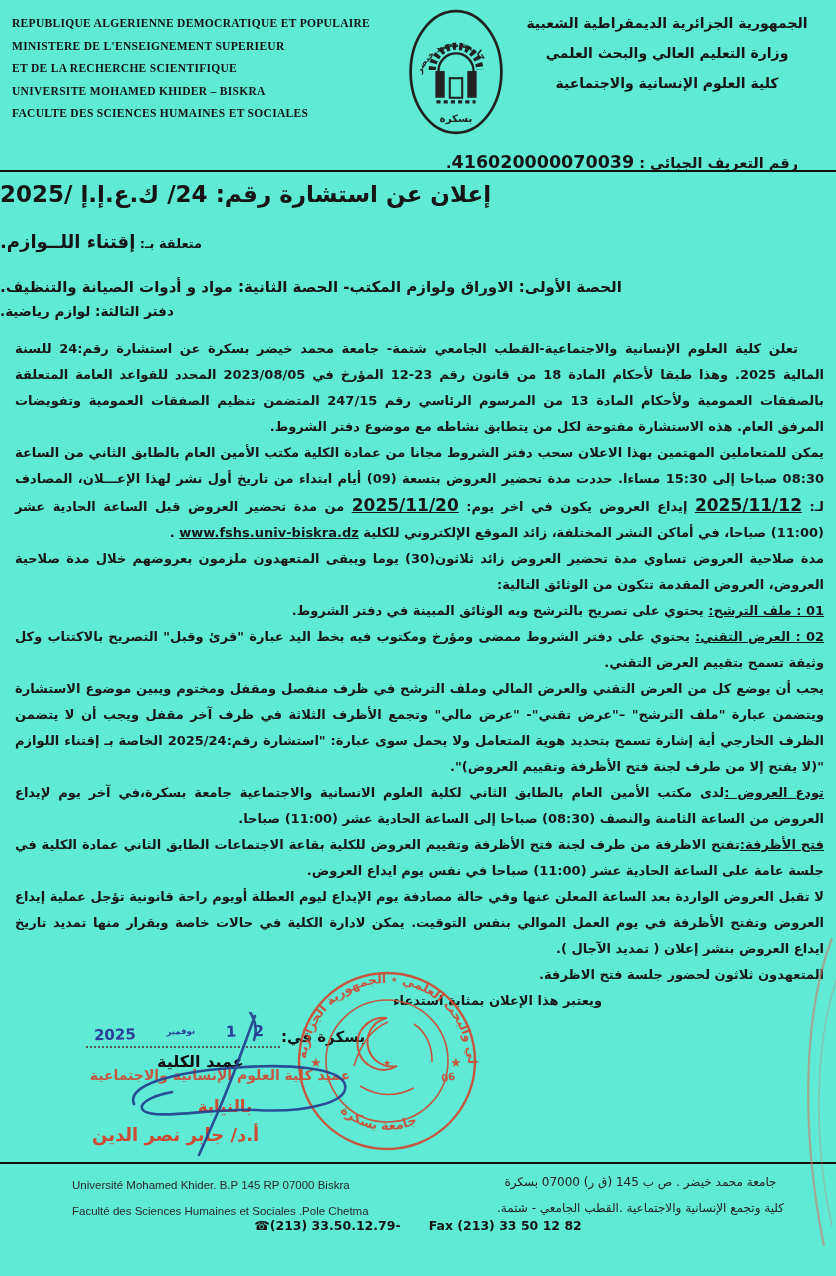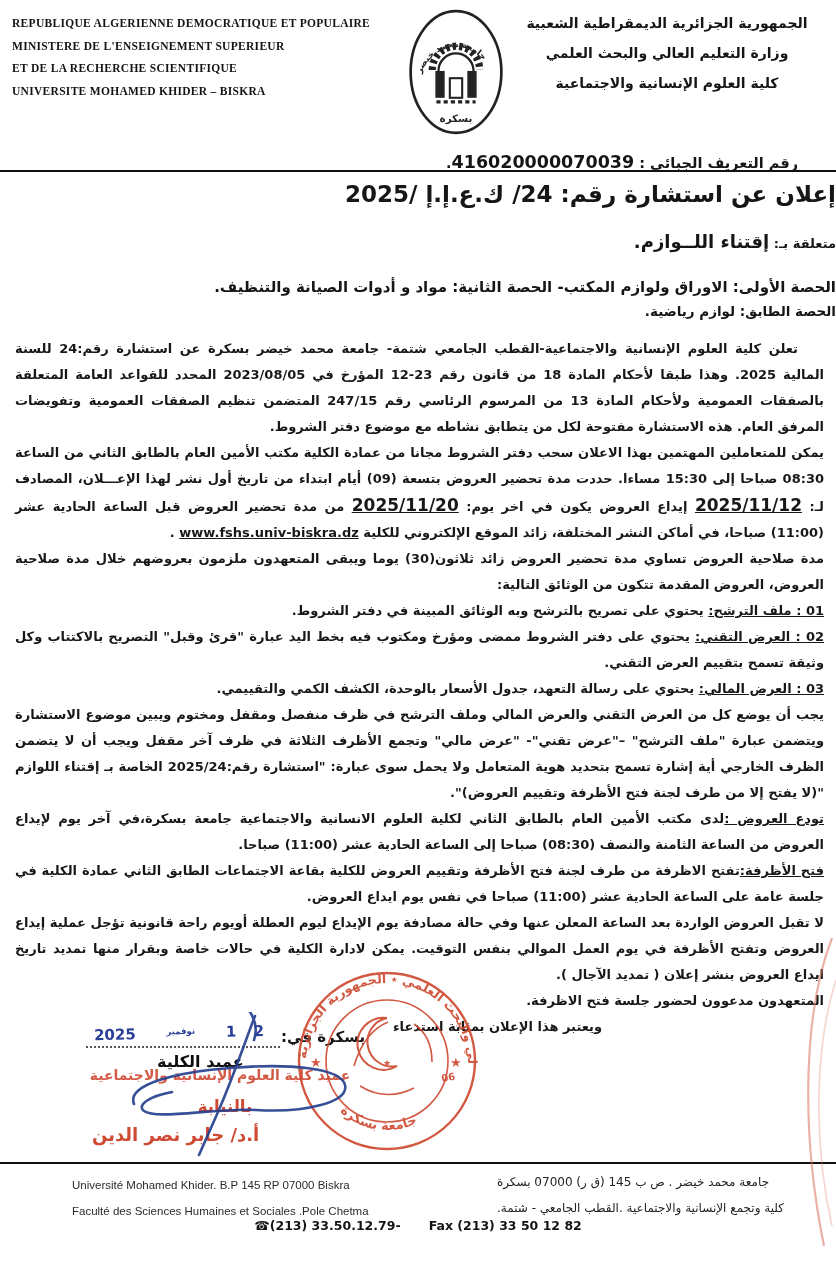--- a/index.html
+++ b/index.html
@@ -1,18 +1,18 @@
 <!DOCTYPE html>
 <html lang="ar"><head>
 <meta charset="utf-8">
 <style>
   html,body{margin:0;padding:0;background:#e8e8e8;}
   .page{
     position:relative; width:836px; height:1276px; margin:0 auto;
-    background:#ffffff; overflow:hidden; color:#161616;
+    background:#5eead4; overflow:hidden; color:#161616;
     font-family:"DejaVu Sans", sans-serif;
   }
   
   .fr-header{
     position:absolute; top:12px; left:12px; width:400px;
     font-family:"Liberation Serif", serif; font-weight:bold;
     font-size:11.5px; line-height:22.5px; letter-spacing:.3px; color:#141414;
   }
   .ar-header{
     position:absolute; top:8px; left:484px; width:366px; direction:rtl;
@@ -21,21 +21,21 @@
   .logo-box{position:absolute; top:6px; left:404px; width:104px; height:132px;}
   .tax-line{
     position:absolute; top:152px; right:38px; direction:rtl;
     font-weight:bold; font-size:14.5px;
   }
   .tax-line .tax-value{font-size:17.5px; letter-spacing:.5px;}
   .rule{position:absolute; left:0; right:0; border-top:2.5px solid #111; height:0;}
   .rule-top{top:170px;}
   .rule-bottom{top:1162px; border-top-width:2px;}
   
-  .center-abs{position:absolute; left:0; width:100%; text-align:right; direction:rtl; font-weight:bold;}
+  .center-abs{position:absolute; left:0; width:100%; text-align:left; direction:rtl; font-weight:bold;}
   .doc-title{top:181px; font-size:23px;}
   .doc-subject{top:231px; font-size:13px;}
   .doc-subject .subject-value{font-size:18px;}
   .lots-1{top:278px; font-size:15px;}
   .lots-2{top:303px; font-size:13.5px;}
   
   .body-flow{
     position:absolute; top:336px; left:15px; right:12px; direction:rtl;
     text-align:justify; font-size:13px; line-height:26px; font-weight:bold; color:#181818;
   }
@@ -61,36 +61,37 @@
   .red-l2{position:absolute; left:140px; top:1097px; width:170px; text-align:center; direction:rtl;
           color:#cf4a33; font-weight:bold; font-size:16.5px; letter-spacing:1px; z-index:3;}
   .red-l3{position:absolute; left:92px; top:1124px; width:270px; text-align:left; direction:rtl;
           color:#cf4a33; font-weight:bold; font-size:18px; z-index:3;}
   .sign-svg{position:absolute; left:98px; top:1012px; z-index:5;}
   .round-stamp{position:absolute; left:292px; top:966px; z-index:2; opacity:.92;}
   .edge-mark{position:absolute; right:0; top:938px; z-index:1;}
   
   .fr-footer{position:absolute; left:72px; top:1172px; font-family:"Liberation Sans", sans-serif;
              font-size:11.5px; line-height:26px; color:#2b2b2b;}
-  .ar-footer{position:absolute; right:52px; top:1169px; direction:rtl; text-align:left;
+  .ar-footer{position:absolute; right:52px; top:1169px; direction:rtl; text-align:center;
              font-size:12px; line-height:26px; color:#222;}
   .phone-line{position:absolute; left:0; width:100%; top:1218px; text-align:center;
               font-weight:bold; font-size:12.5px; color:#141414;}
   .phone-line .gap{display:inline-block; width:28px;}
 </style>
 </head>
 <body>
 
 <div class="page">
 
   <div class="fr-header">
     <div>REPUBLIQUE ALGERIENNE DEMOCRATIQUE ET POPULAIRE</div>
     <div>MINISTERE DE L'ENSEIGNEMENT SUPERIEUR</div>
     <div>ET DE LA RECHERCHE SCIENTIFIQUE</div>
     <div>UNIVERSITE MOHAMED KHIDER – BISKRA</div>
+    <div>FACULTE DES SCIENCES HUMAINES ET SOCIALES</div>
   </div>
 
   <div class="logo-box">
     <svg viewBox="0 0 100 128" width="104" height="132">
       <ellipse cx="50" cy="64" rx="44" ry="59" fill="none" stroke="#222" stroke-width="2.6"></ellipse>
       <path id="logoArcTop" d="M 13,74 A 39,50 0 0 1 87,74" fill="none"></path>
       <text font-size="8.5" font-weight="bold" fill="#222">
         <textPath href="#logoArcTop" startOffset="8%">جامعة محمد خيضر</textPath>
       </text>
       <path d="M 27,62 a 23,23 0 0 1 46,0" fill="none" stroke="#222" stroke-width="7" stroke-dasharray="3.5,3"></path>
@@ -115,34 +116,33 @@
   </div>
 
   <div class="rule rule-top"></div>
 
   <div class="center-abs doc-title">إعلان عن استشارة رقم: 24/ ك.ع.إ.إ /2025</div>
   <div class="center-abs doc-subject">
     <span>متعلقة بـ:</span>
     <span class="subject-value">إقتناء اللــوازم.</span>
   </div>
   <div class="center-abs lots-1">الحصة الأولى: الاوراق ولوازم المكتب- الحصة الثانية: مواد و أدوات الصيانة والتنظيف.</div>
-  <div class="center-abs lots-2">الحصة الطابق: لوازم رياضية.</div>
+  <div class="center-abs lots-2">دفتر الثالثة: لوازم رياضية.</div>
 
   <div class="body-flow">
     <p class="p-indent">تعلن كلية العلوم الإنسانية والاجتماعية-القطب الجامعي شتمة- جامعة محمد خيضر بسكرة عن استشارة رقم:24 للسنة المالية 2025. وهذا طبقا لأحكام المادة 18 من قانون رقم 23-12 المؤرخ في 2023/08/05 المحدد للقواعد العامة المتعلقة بالصفقات العمومية ولأحكام المادة 13 من المرسوم الرئاسي رقم 247/15 المتضمن تنظيم الصفقات العمومية وتفويضات المرفق العام. هذه الاستشارة مفتوحة لكل من يتطابق نشاطه مع موضوع دفتر الشروط.</p>
     <p><span>يمكن للمتعاملين المهتمين بهذا الاعلان سحب دفتر الشروط مجانا من عمادة الكلية مكتب الأمين العام بالطابق الثاني من الساعة 08:30 صباحا إلى 15:30 مساءا. حددت مدة تحضير العروض بتسعة (09) أيام ابتداء من تاريخ أول نشر لهذا الإعـــلان، المصادف لـ: </span><span class="date-big" dir="ltr">2025/11/12</span><span> إيداع العروض يكون في اخر يوم: </span><span class="date-big" dir="ltr">2025/11/20</span><span> من مدة تحضير العروض قبل الساعة الحادية عشر (11:00) صباحا، في أماكن النشر المختلفة، زائد الموقع الإلكتروني للكلية </span><span class="url" dir="ltr">www.fshs.univ-biskra.dz</span><span> .</span></p>
     <p>مدة صلاحية العروض تساوي مدة تحضير العروض زائد ثلاثون(30) يوما ويبقى المتعهدون ملزمون بعروضهم خلال مدة صلاحية العروض، العروض المقدمة تتكون من الوثائق التالية:</p>
     <p><span class="lead">01 : ملف الترشح:</span><span> يحتوي على تصريح بالترشح وبه الوثائق المبينة في دفتر الشروط.</span></p>
     <p><span class="lead">02 : العرض التقني:</span><span> يحتوي على دفتر الشروط ممضى ومؤرخ ومكتوب فيه بخط اليد عبارة "قرئ وقبل" التصريح بالاكتتاب وكل وثيقة تسمح بتقييم العرض التقني.</span></p>
-    <p><span class="lead">03 : العرض المالي:</span><span> يحتوي على رسالة التعهد، جدول الأسعار بالوحدة، الكشف الكمي والتقييمي.</span></p>
     <p>يجب أن يوضع كل من العرض التقني والعرض المالي وملف الترشح في ظرف منفصل ومقفل ومختوم ويبين موضوع الاستشارة ويتضمن عبارة "ملف الترشح" –"عرض تقني"- "عرض مالي" وتجمع الأظرف الثلاثة في ظرف آخر مقفل ويجب أن لا يتضمن الظرف الخارجي أية إشارة تسمح بتحديد هوية المتعامل ولا يحمل سوى عبارة: "استشارة رقم:2025/24 الخاصة بـ إقتناء اللوازم "(لا يفتح إلا من طرف لجنة فتح الأظرفة وتقييم العروض)".</p>
     <p><span class="lead">تودع العروض :</span><span>لدى مكتب الأمين العام بالطابق الثاني لكلية العلوم الانسانية والاجتماعية جامعة بسكرة،في آخر يوم لإيداع العروض من الساعة الثامنة والنصف (08:30) صباحا إلى الساعة الحادية عشر (11:00) صباحا.</span></p>
     <p><span class="lead">فتح الأظرفة:</span><span>تفتح الاظرفة من طرف لجنة فتح الأظرفة وتقييم العروض للكلية بقاعة الاجتماعات الطابق الثاني عمادة الكلية في جلسة عامة على الساعة الحادية عشر (11:00) صباحا في نفس يوم ايداع العروض.</span></p>
     <p>لا تقبل العروض الواردة بعد الساعة المعلن عنها وفي حالة مصادفة يوم الإيداع ليوم العطلة أويوم راحة قانونية تؤجل عملية إيداع العروض وتفتح الأظرفة في يوم العمل الموالي بنفس التوقيت. يمكن لادارة الكلية في حالات خاصة وبقرار منها تمديد تاريخ ايداع العروض بنشر إعلان ( تمديد الآجال ).</p>
-    <p>المتعهدون مدعوون لحضور جلسة فتح الاظرفة.</p>
+    <p>المتعهدون ثلاثون لحضور جلسة فتح الاظرفة.</p>
     <p class="p-center">ويعتبر هذا الإعلان بمثابة استدعاء</p>
   </div>
 
   <div class="place-label">بسكرة في:</div>
   <div class="dots"></div>
   <div class="date-stamp">
     <span class="year">2025</span>
     <span class="month">نوفمبر</span>
     <span class="day">1 2</span>
   </div>

